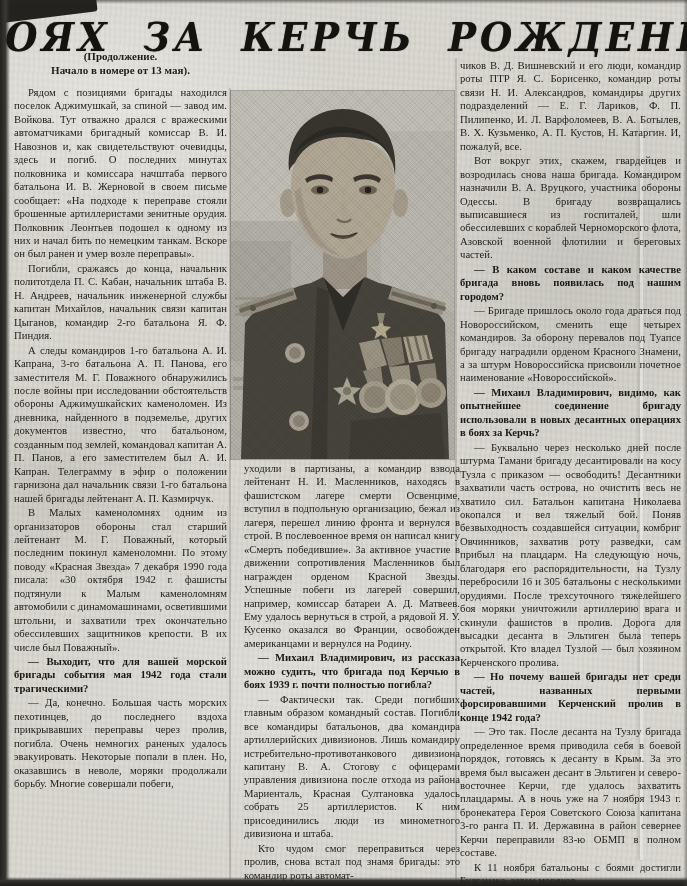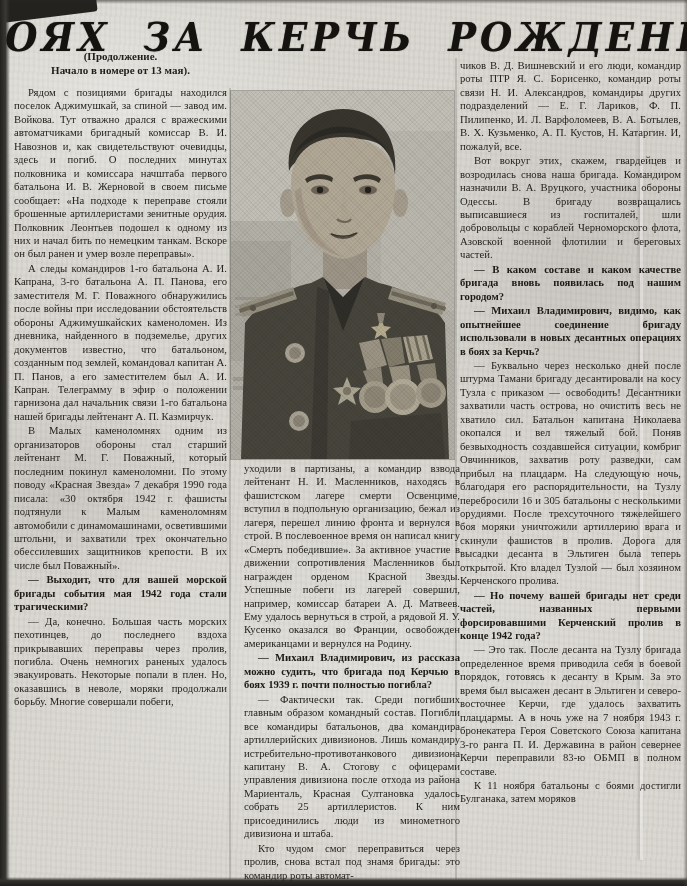--- a/index.html
+++ b/index.html
@@ -182,35 +182,37 @@
 
       <path d="M120,330 L210,322 L214,368 L118,368 Z" fill="#3f3c35"></path>
 
       <path d="M86,196 L80,368 L96,368 L98,200 Z" fill="#393630" opacity="0.8"></path>
     </svg>
     <div class="grain"></div>
   </div>
 
   <div class="col col1">
       <p class="para">Рядом с позициями бригады находился поселок Аджимушкай, за спиной — завод им. Войкова. Тут отважно дрался с вражескими автоматчиками бригадный комиссар В. И. Навознов и, как свидетельствуют очевидцы, здесь и погиб. О последних минутах полковника и комиссара начштаба первого батальона И. В. Жерновой в своем письме сообщает: «На подходе к переправе стояли брошенные артиллеристами зенитные орудия. Полковник Леонтьев подошел к одному из них и начал бить по немецким танкам. Вскоре он был ранен и умер возле переправы».</p>
+      <p class="para">Погибли, сражаясь до конца, начальник политотдела П. С. Кабан, начальник штаба В. Н. Андреев, начальник инженерной службы капитан Михайлов, начальник связи капитан Цыганов, командир 2-го батальона Я. Ф. Пиндия.</p>
       <p class="para">А следы командиров 1-го батальона А. И. Капрана, 3-го батальона А. П. Панова, его заместителя М. Г. Поважного обнаружились после войны при исследовании обстоятельств обороны Аджимушкайских каменоломен. Из дневника, найденного в подземелье, других документов известно, что батальоном, созданным под землей, командовал капитан А. П. Панов, а его заместителем был А. И. Капран. Телеграмму в эфир о положении гарнизона дал начальник связи 1-го батальона нашей бригады лейтенант А. П. Казмирчук.</p>
       <p class="para">В Малых каменоломнях одним из организаторов обороны стал старший лейтенант М. Г. Поважный, который последним покинул каменоломни. По этому поводу «Красная Звезда» 7 декабря 1990 года писала: «30 октября 1942 г. фашисты подтянули к Малым каменоломням автомобили с динамомашинами, осветившими штольни, и захватили трех окончательно обессилевших защитников крепости. В их числе был Поважный».</p>
       <p class="para q">— Выходит, что для вашей морской бригады события мая 1942 года стали трагическими?</p>
       <p class="para">— Да, конечно. Большая часть морских пехотинцев, до последнего вздоха прикрывавших переправы через пролив, погибла. Очень немногих раненых удалось эвакуировать. Некоторые попали в плен. Но, оказавшись в неволе, моряки продолжали борьбу. Многие совершали побеги,</p>
     </div>
   <div class="col col2">
       <p class="para ni">уходили в партизаны, а командир взвода лейтенант Н. И. Масленников, находясь в фашистском лагере смерти Освенциме, вступил в подпольную организацию, бежал из лагеря, перешел линию фронта и вернулся в строй. В послевоенное время он написал книгу «Смерть победившие». За активное участие в движении сопротивления Масленников был награжден орденом Красной Звезды. Успешные побеги из лагерей совершил, например, комиссар батареи А. Д. Матвеев. Ему удалось вернуться в строй, а рядовой Я. У. Кусенко оказался во Франции, освобожден американцами и вернулся на Родину.</p>
       <p class="para q">— Михаил Владимирович, из рассказа можно судить, что бригада под Керчью в боях 1939 г. почти полностью погибла?</p>
       <p class="para">— Фактически так. Среди погибших главным образом командный состав. Погибли все командиры батальонов, два командира артиллерийских дивизионов. Лишь командиру истребительно-противотанкового дивизиона капитану В. А. Стогову с офицерами управления дивизиона после отхода из района Мариенталь, Красная Султановка удалось собрать 25 артиллеристов. К ним присоединились люди из минометного дивизиона и штаба.</p>
       <p class="para">Кто чудом смог переправиться через пролив, снова встал под знамя бригады: это командир роты автомат-</p>
     </div>
   <div class="col col3">
       <p class="para ni">чиков В. Д. Вишневский и его люди, командир роты ПТР Я. С. Борисенко, командир роты связи Н. И. Александров, командиры других подразделений — Е. Г. Лариков, Ф. П. Пилипенко, И. Л. Варфоломеев, В. А. Ботылев, В. Х. Кузьменко, А. П. Кустов, Н. Катаргин. И, пожалуй, все.</p>
-      <p class="para">Вот вокруг этих, скажем, гвардейцев и возродилась снова наша бригада. Командиром назначили В. А. Вруцкого, участника обороны Одессы. В бригаду возвращались выписавшиеся из госпиталей, шли добровольцы с кораблей Черноморского флота, Азовской военной флотилии и береговых частей.</p>
+      <p class="para">Вот вокруг этих, скажем, гвардейцев и возродилась снова наша бригада. Командиром назначили В. А. Вруцкого, участника обороны Одессы. В бригаду возвращались выписавшиеся из госпиталей, шли обессилевших с кораблей Черноморского флота, Азовской военной флотилии и береговых частей.</p>
       <p class="para q">— В каком составе и каком качестве бригада вновь появилась под нашим городом?</p>
+      <p class="para">— Бригаде пришлось около года драться под Новороссийском, сменить еще четырех командиров. За оборону перевалов под Туапсе бригаду наградили орденом Красного Знамени, а за штурм Новороссийска присвоили почетное наименование «Новороссийской».</p>
       <p class="para q">— Михаил Владимирович, видимо, как опытнейшее соединение бригаду использовали в новых десантных операциях в боях за Керчь?</p>
       <p class="para">— Буквально через несколько дней после штурма Тамани бригаду десантировали на косу Тузла с приказом — освободить! Десантники захватили часть острова, но очистить весь не хватило сил. Батальон капитана Николаева окопался и вел тяжелый бой. Поняв безвыходность создавшейся ситуации, комбриг Овчинников, захватив роту разведки, сам прибыл на плацдарм. На следующую ночь, благодаря его распорядительности, на Тузлу перебросили 16 и 305 батальоны с несколькими орудиями. После трехсуточного тяжелейшего боя моряки уничтожили артиллерию врага и скинули фашистов в пролив. Дорога для высадки десанта в Эльтиген была теперь открытой. Кто владел Тузлой — был хозяином Керченского пролива.</p>
       <p class="para q">— Но почему вашей бригады нет среди частей, названных первыми форсировавшими Керченский пролив в конце 1942 года?</p>
       <p class="para">— Это так. После десанта на Тузлу бригада определенное время приводила себя в боевой порядок, готовясь к десанту в Крым. За это время был высажен десант в Эльтиген и северо-восточнее Керчи, где удалось захватить плацдармы. А в ночь уже на 7 ноября 1943 г. бронекатера Героя Советского Союза капитана 3-го ранга П. И. Державина в район севернее Керчи переправили 83-ю ОБМП в полном составе.</p>
       <p class="para">К 11 ноября батальоны с боями достигли Булганака, затем моряков</p>
     </div>
 
 </div>
 
 </body></html>

